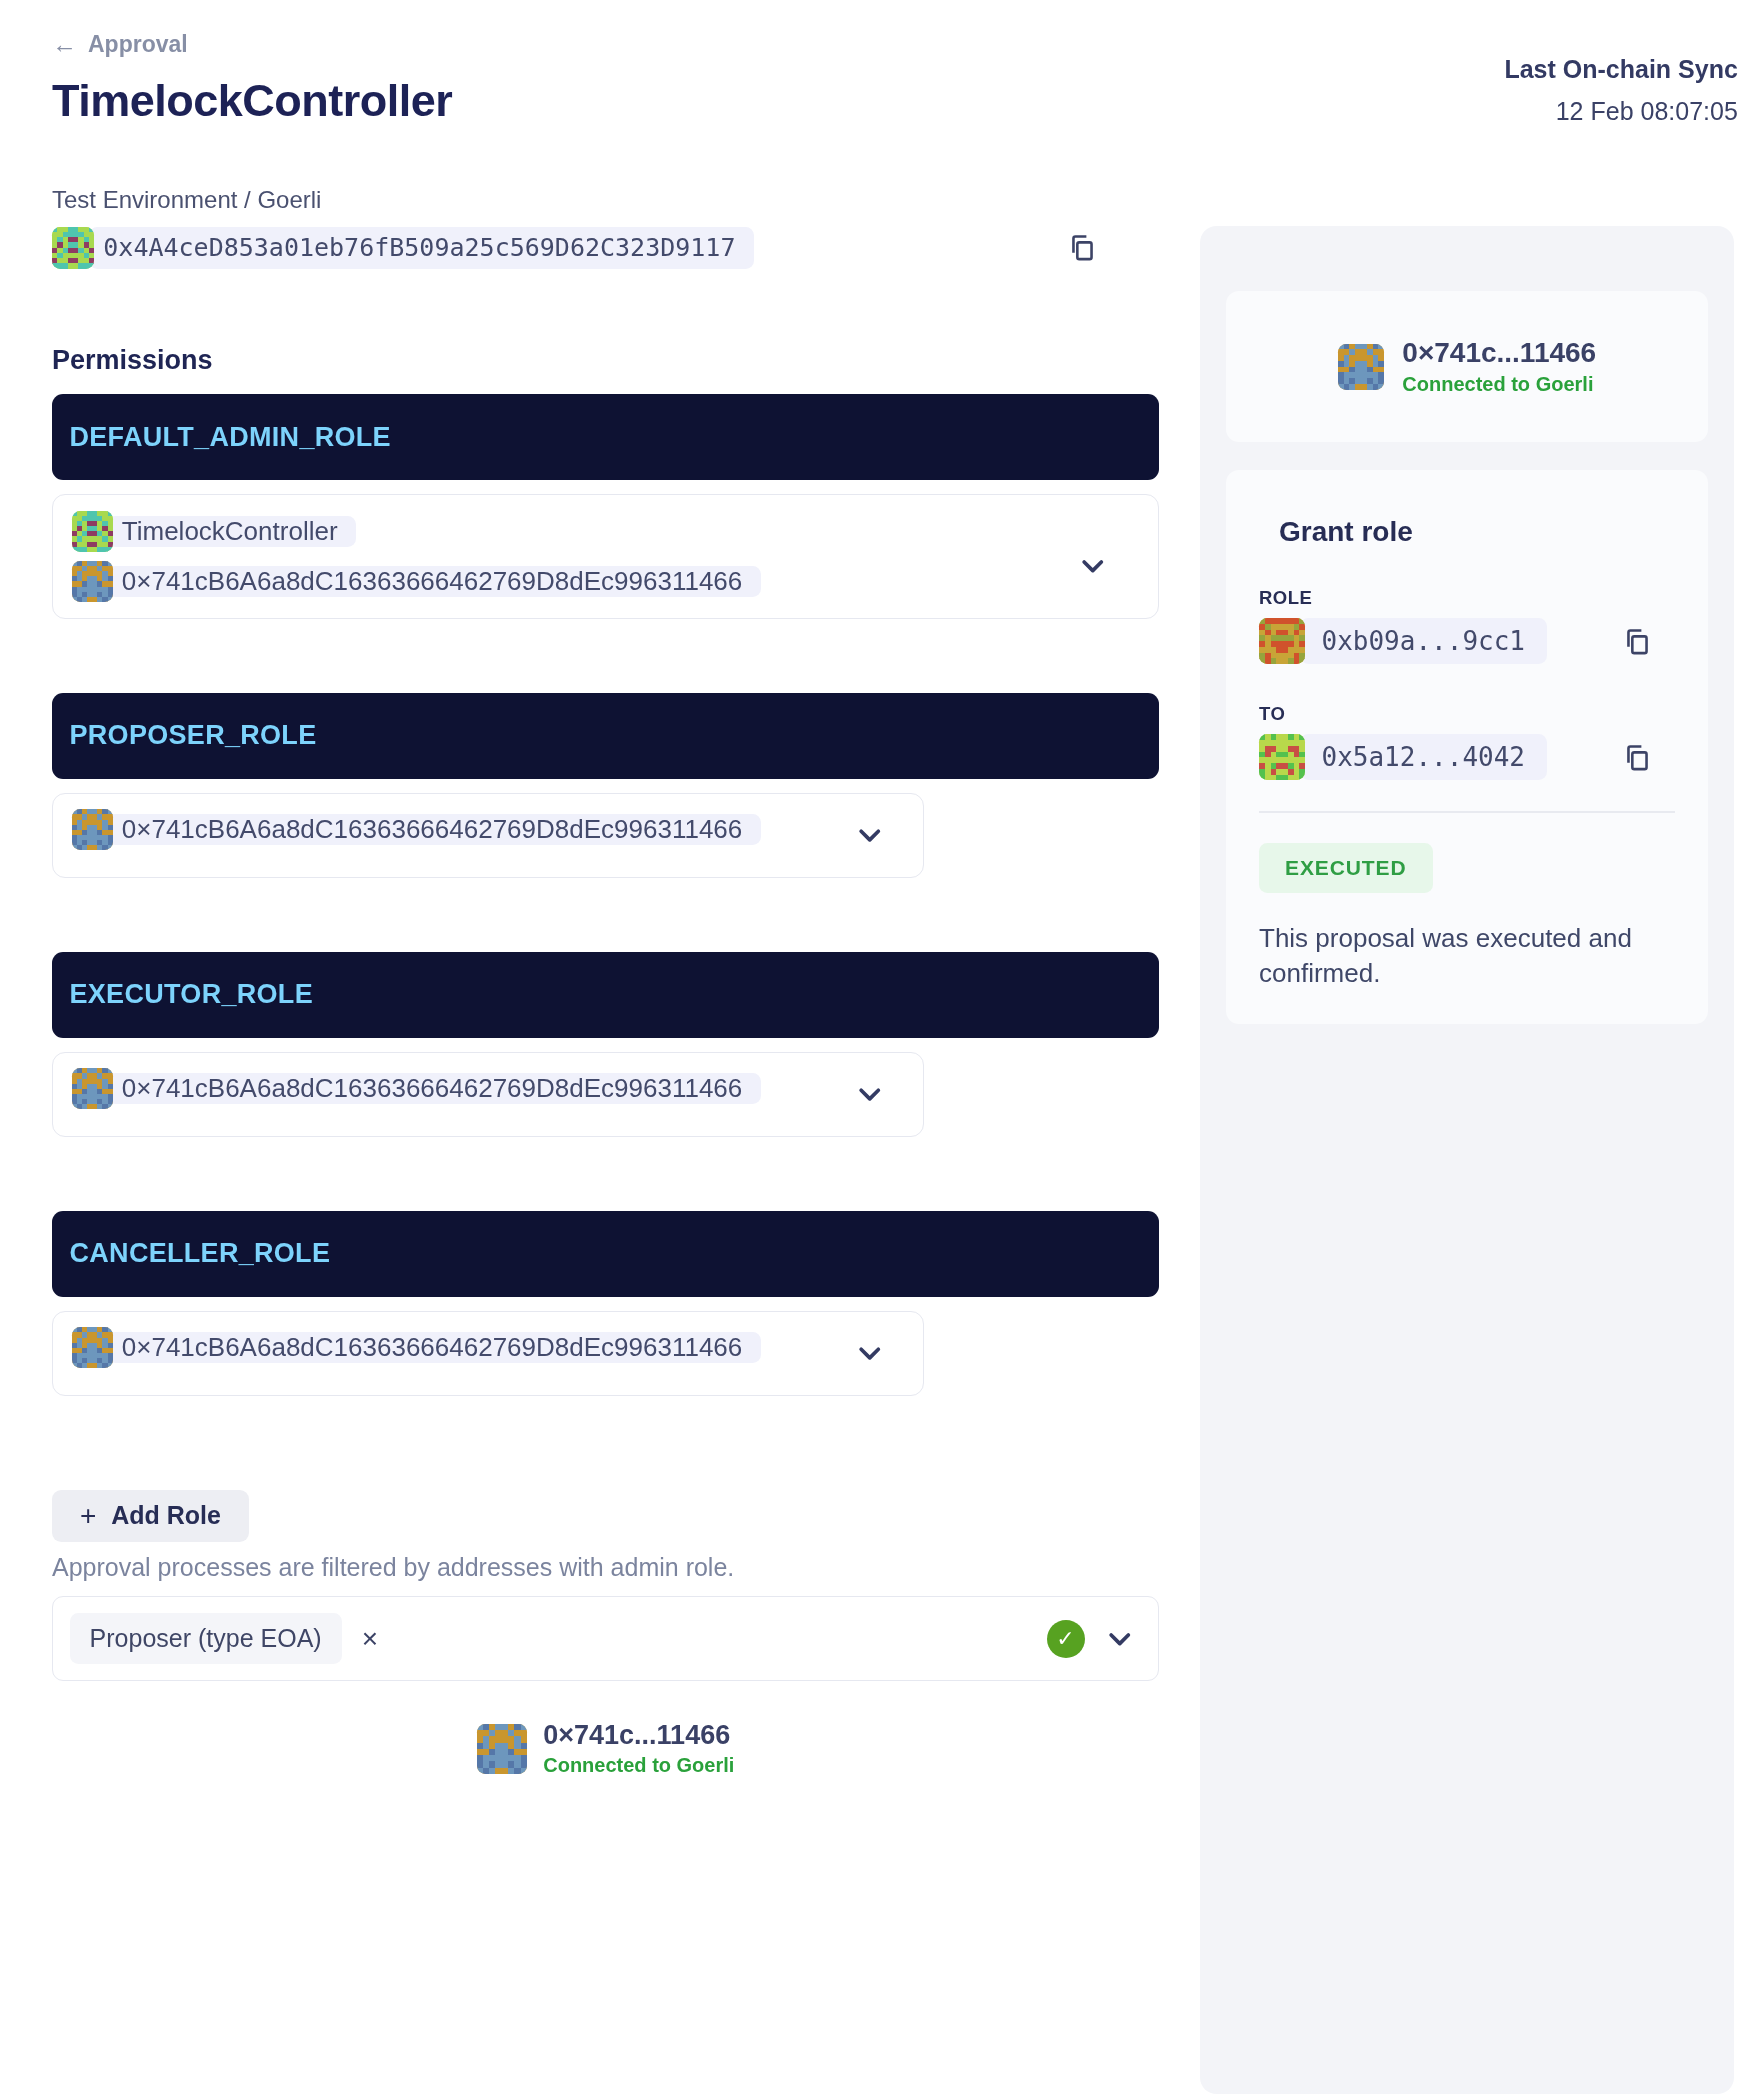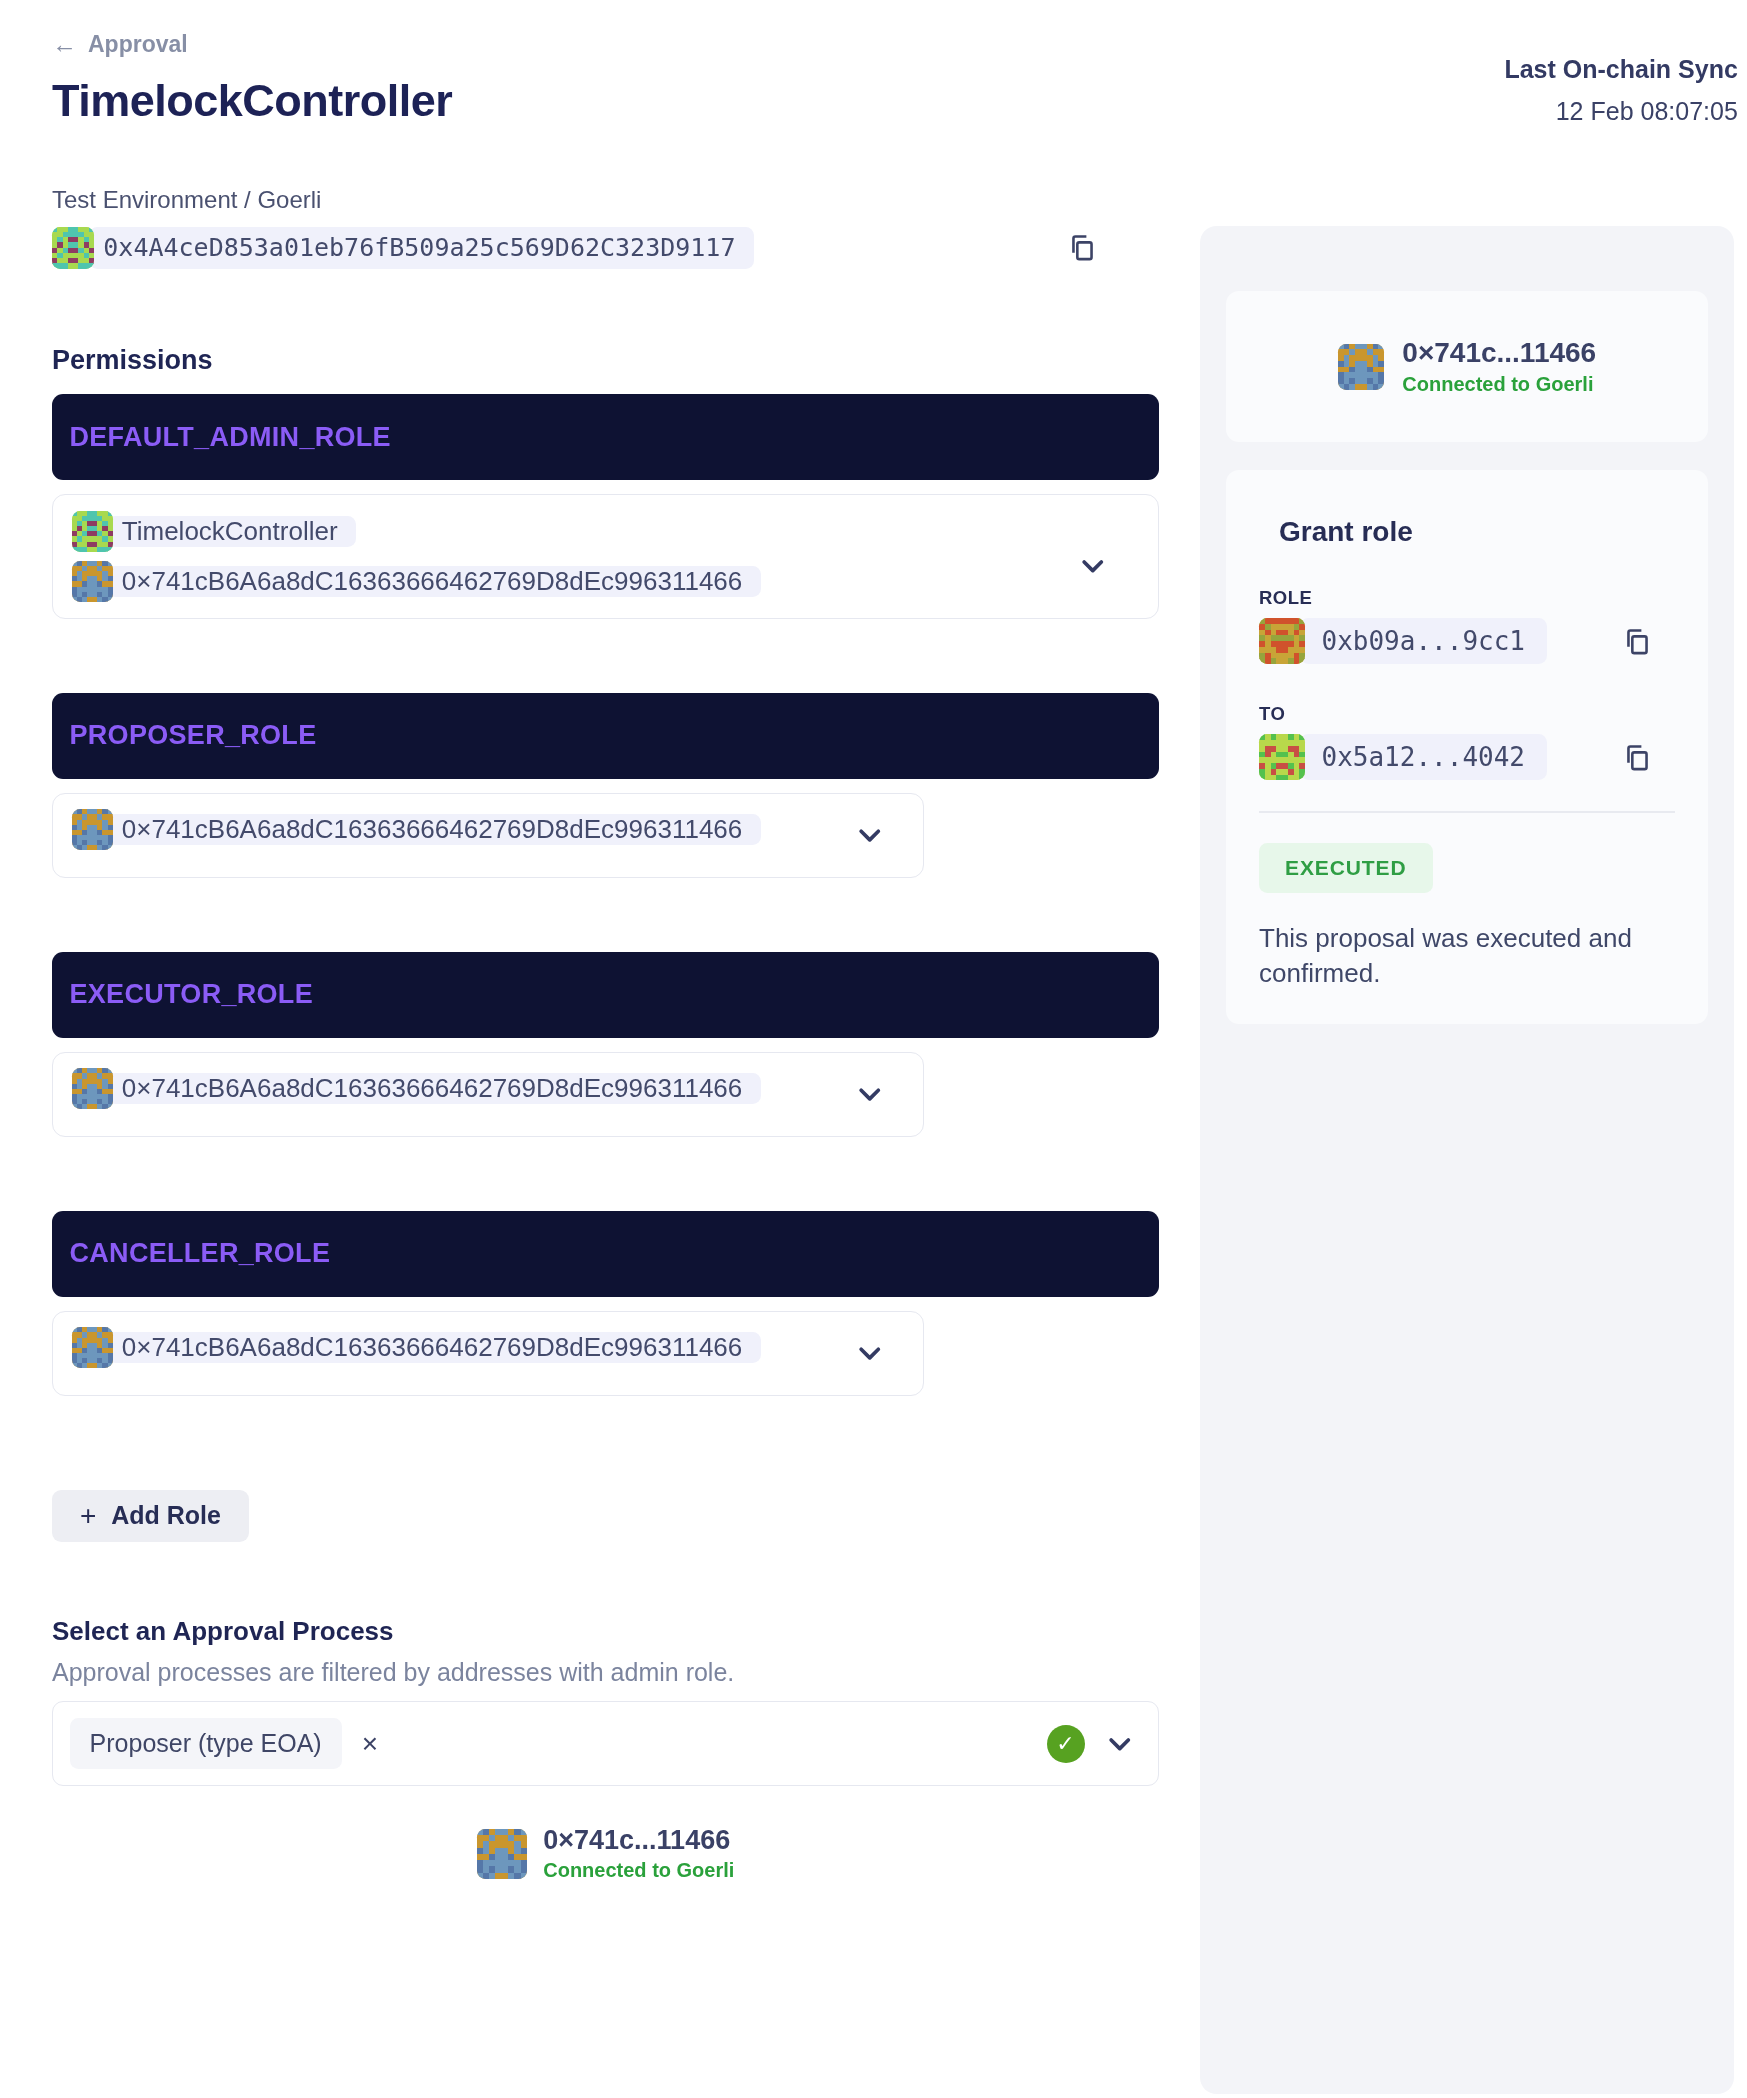--- a/index.html
+++ b/index.html
@@ -30,21 +30,21 @@
   .sans-chip { font-family:"Liberation Sans","DejaVu Sans",sans-serif; font-size:26px; }
 
   .copy-btn { margin-left:auto; margin-right:61px; cursor:pointer; background:none; border:none; line-height:0; }
   .copy-btn svg { width:31px; height:31px; stroke:#3c4366; }
 
   .section-h { margin-top:76px; font-size:27px; font-weight:800; color:#1f2554; }
 
   .role-banner { margin-top:18.5px; height:86px; background:#0e1233; border-radius:11px;
     display:flex; align-items:center; padding-left:17.5px; }
   .role-banner + .role-banner, .gap80 { margin-top:74px; }
-  .role-banner span { color:#8b5cf6; font-size:27px; font-weight:800; letter-spacing:0.3px;text-align:center; }
+  .role-banner span { color:#7dd3fc; font-size:27px; font-weight:800; letter-spacing:0.3px;text-align:center; }
 
   .role-card { margin-top:14px; background:#fff; border:1.8px solid #e6e8f0; border-radius:13px;
     padding:15.7px 18.5px; position:relative; }
   .role-card.wide { width:1107px; }
   .role-card.narrow { width:872px; height:85px; }
   .member-row { display:flex; align-items:center; }
   .member-row + .member-row { margin-top:9.2px; }
   .chev-btn { background:none; border:none; cursor:pointer; line-height:0; position:absolute; top:50%; transform:translateY(-50%); }
   .chev-btn svg { width:29.5px; height:29.5px; stroke:#343b63; }
   .role-card.wide .chev-btn { right:51px; top:56px; transform:none; }
@@ -591,21 +591,20 @@
       </button>
     </div>
 
     <div>
       <button class="add-role">
         <span class="plus">+</span>
         <span>Add Role</span>
       </button>
     </div>
 
-    <div class="approval-h">Select an Approval Process</div>
     <div class="approval-sub">Approval processes are filtered by addresses with admin role.</div>
 
     <div class="selector">
       <span class="sel-chip">Proposer (type EOA)</span>
       <button class="sel-x">
         <span>×</span>
       </button>
       <span class="sel-right">
         <span class="check-circle">✓</span>
         <svg viewBox="0 0 24 24" fill="none" stroke-width="3" stroke-linecap="round" stroke-linejoin="round">

